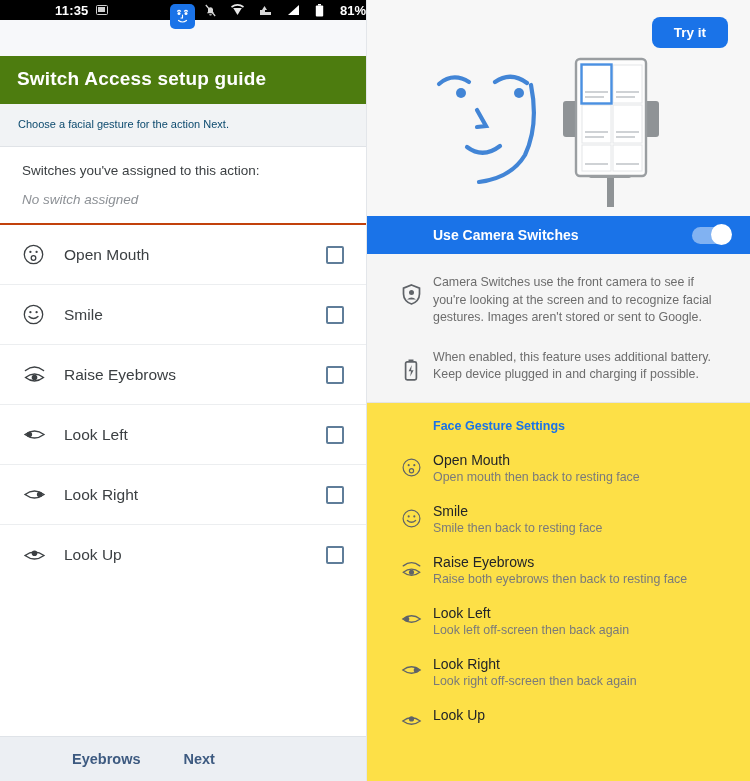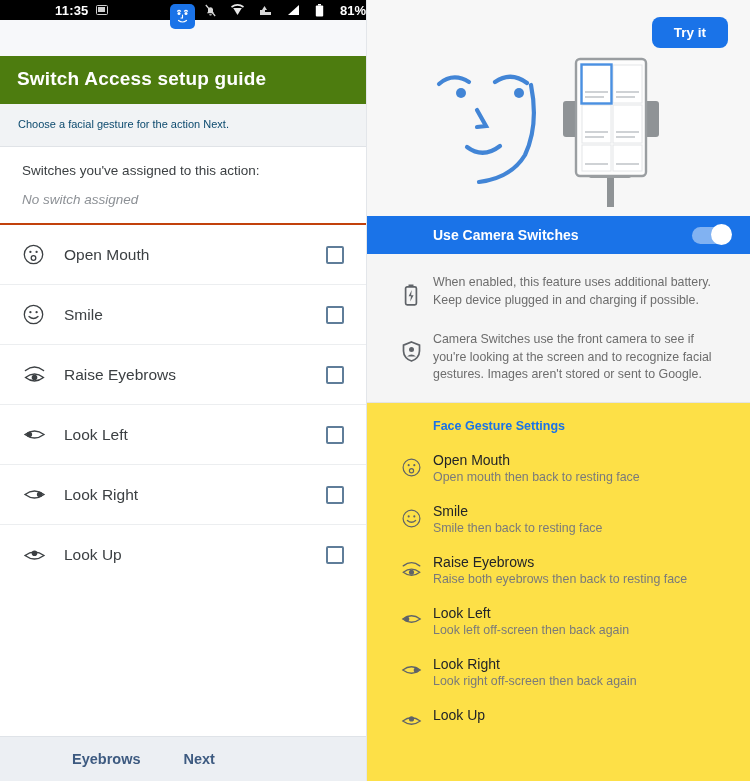--- a/index.html
+++ b/index.html
@@ -356,37 +356,37 @@
     <div class="toggle-bar">
       <span class="toggle-label">Use Camera Switches</span>
       <span class="toggle-sw">
         <span class="toggle-knob"></span>
       </span>
     </div>
 
     <div class="info-block">
       <div class="info-row">
         <span class="info-ico">
+          <svg width="19" height="21" viewBox="0 0 19 21">
+            <path d="M9.5 1 L17.5 4.2 V10 C17.5 15 13.8 18.8 9.5 20 C5.2 18.8 1.5 15 1.5 10 V4.2 Z" fill="none" stroke="#5f6368" stroke-width="1.7"></path>
+            <circle cx="9.5" cy="8.6" r="2.5" fill="#5f6368"></circle>
+            <path d="M5 15.6 Q9.5 11.6 14 15.6 Z" fill="#5f6368"></path>
+          </svg>
+        </span>
+        <span class="info-text">Camera Switches use the front camera to see if you're looking at the screen and to recognize facial gestures. Images aren't stored or sent to Google.</span>
+      </div>
+      <div class="info-row">
+        <span class="info-ico">
           <svg width="14" height="22" viewBox="0 0 14 22">
             <rect x="4.5" y="0.5" width="5" height="2.4" fill="#5f6368"></rect>
             <rect x="1.6" y="2.9" width="10.8" height="18" rx="1.6" fill="none" stroke="#5f6368" stroke-width="1.7"></rect>
             <path d="M7.8 6 L4.6 12.2 H7 L6.2 17.6 L9.6 11.2 H7.1 Z" fill="#5f6368"></path>
           </svg>
         </span>
         <span class="info-text">When enabled, this feature uses additional battery. Keep device plugged in and charging if possible.</span>
-      </div>
-      <div class="info-row">
-        <span class="info-ico">
-          <svg width="19" height="21" viewBox="0 0 19 21">
-            <path d="M9.5 1 L17.5 4.2 V10 C17.5 15 13.8 18.8 9.5 20 C5.2 18.8 1.5 15 1.5 10 V4.2 Z" fill="none" stroke="#5f6368" stroke-width="1.7"></path>
-            <circle cx="9.5" cy="8.6" r="2.5" fill="#5f6368"></circle>
-            <path d="M5 15.6 Q9.5 11.6 14 15.6 Z" fill="#5f6368"></path>
-          </svg>
-        </span>
-        <span class="info-text">Camera Switches use the front camera to see if you're looking at the screen and to recognize facial gestures. Images aren't stored or sent to Google.</span>
       </div>
     </div>
 
     <div class="gesture-settings">
       <div class="gs-title">Face Gesture Settings</div>
 
       <div class="gs-row">
         <span class="gs-ico">
           <svg width="21" height="21" viewBox="0 0 23 23">
             <circle cx="11.5" cy="11.5" r="9.2" fill="none" stroke="#5f6368" stroke-width="1.3"></circle>

